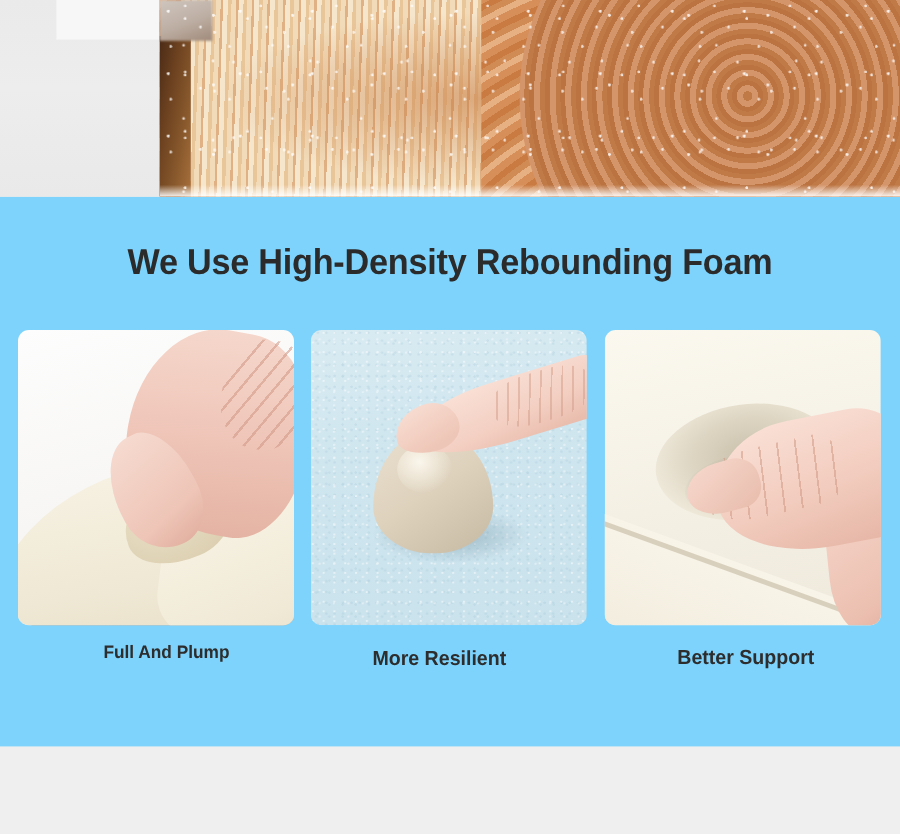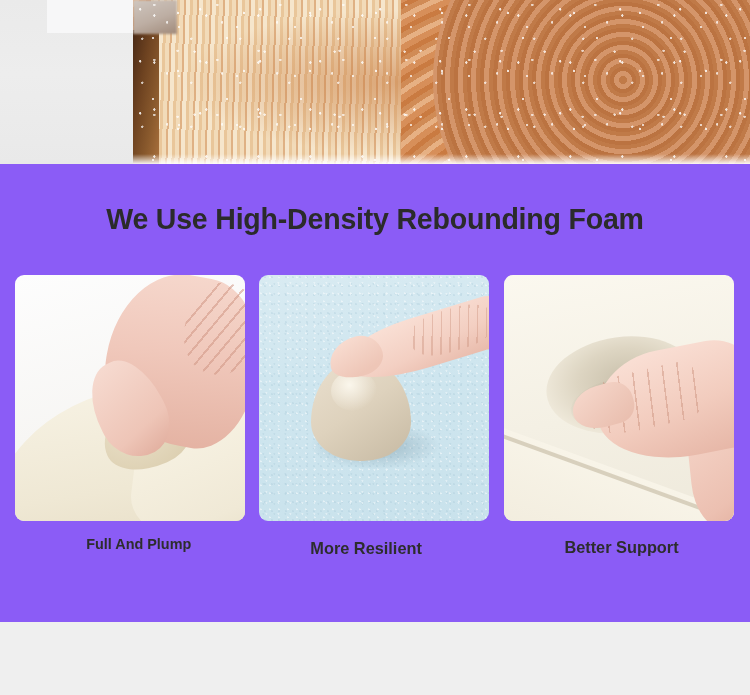--- a/index.html
+++ b/index.html
@@ -1,19 +1,19 @@
 <!DOCTYPE html>
 <html><head>
 <meta charset="utf-8">
 <style>
   html,body{margin:0;padding:0;background:#fff;}
   body{width:750px;height:695px;position:relative;overflow:hidden;
        font-family:"Liberation Sans","DejaVu Sans",sans-serif;}
 
-  .page{position:absolute;inset:0;width:750px;height:695px;background:#8b5cf6;}
+  .page{position:absolute;inset:0;width:750px;height:695px;background:#7dd3fc;}
 
   
   .hero{position:absolute;left:0;top:0;width:750px;height:164px;overflow:hidden;background:#ececec;}
   .hero-left-strip{position:absolute;left:0;top:0;width:134px;height:164px;
       background:linear-gradient(180deg,#eaeaea 0%,#ededed 45%,#e9e9e9 100%);}
   .hero-white-card{position:absolute;left:47px;top:-2px;width:86px;height:35px;
       background:#f7f7f8;}
   .hero-photo{position:absolute;left:133px;top:0;width:617px;height:164px;overflow:hidden;
       background:#d9a273;}
 

